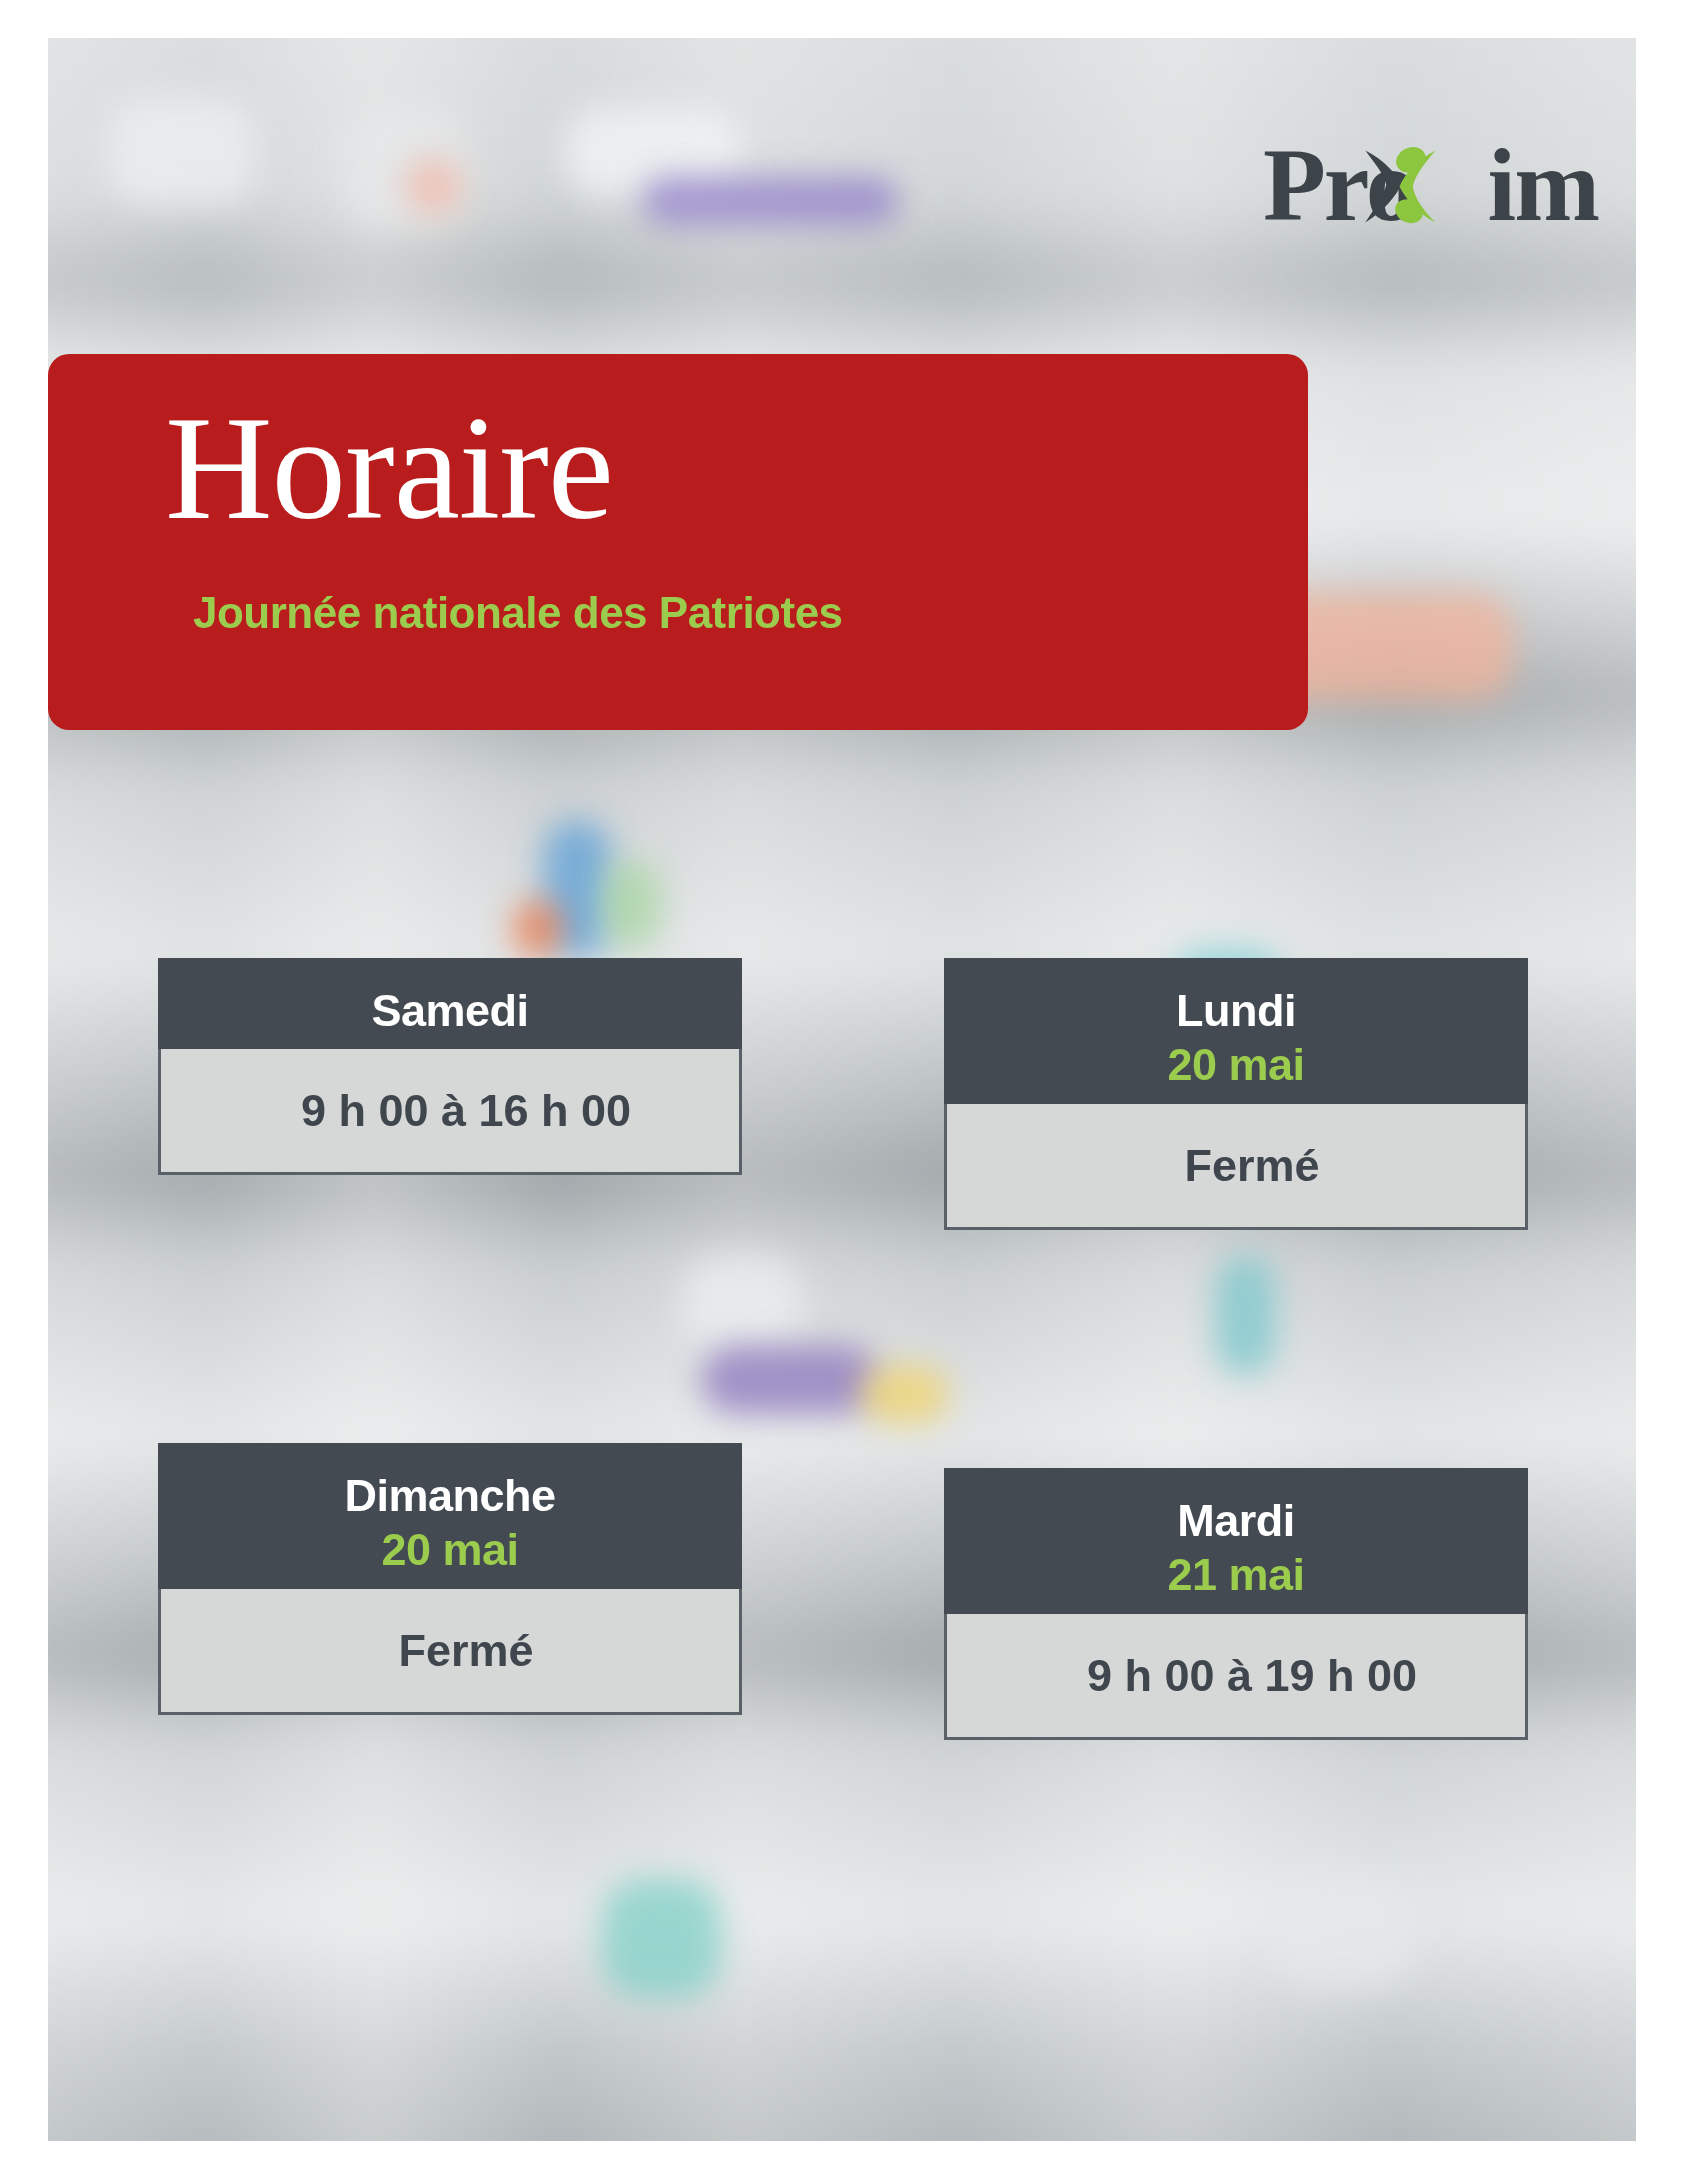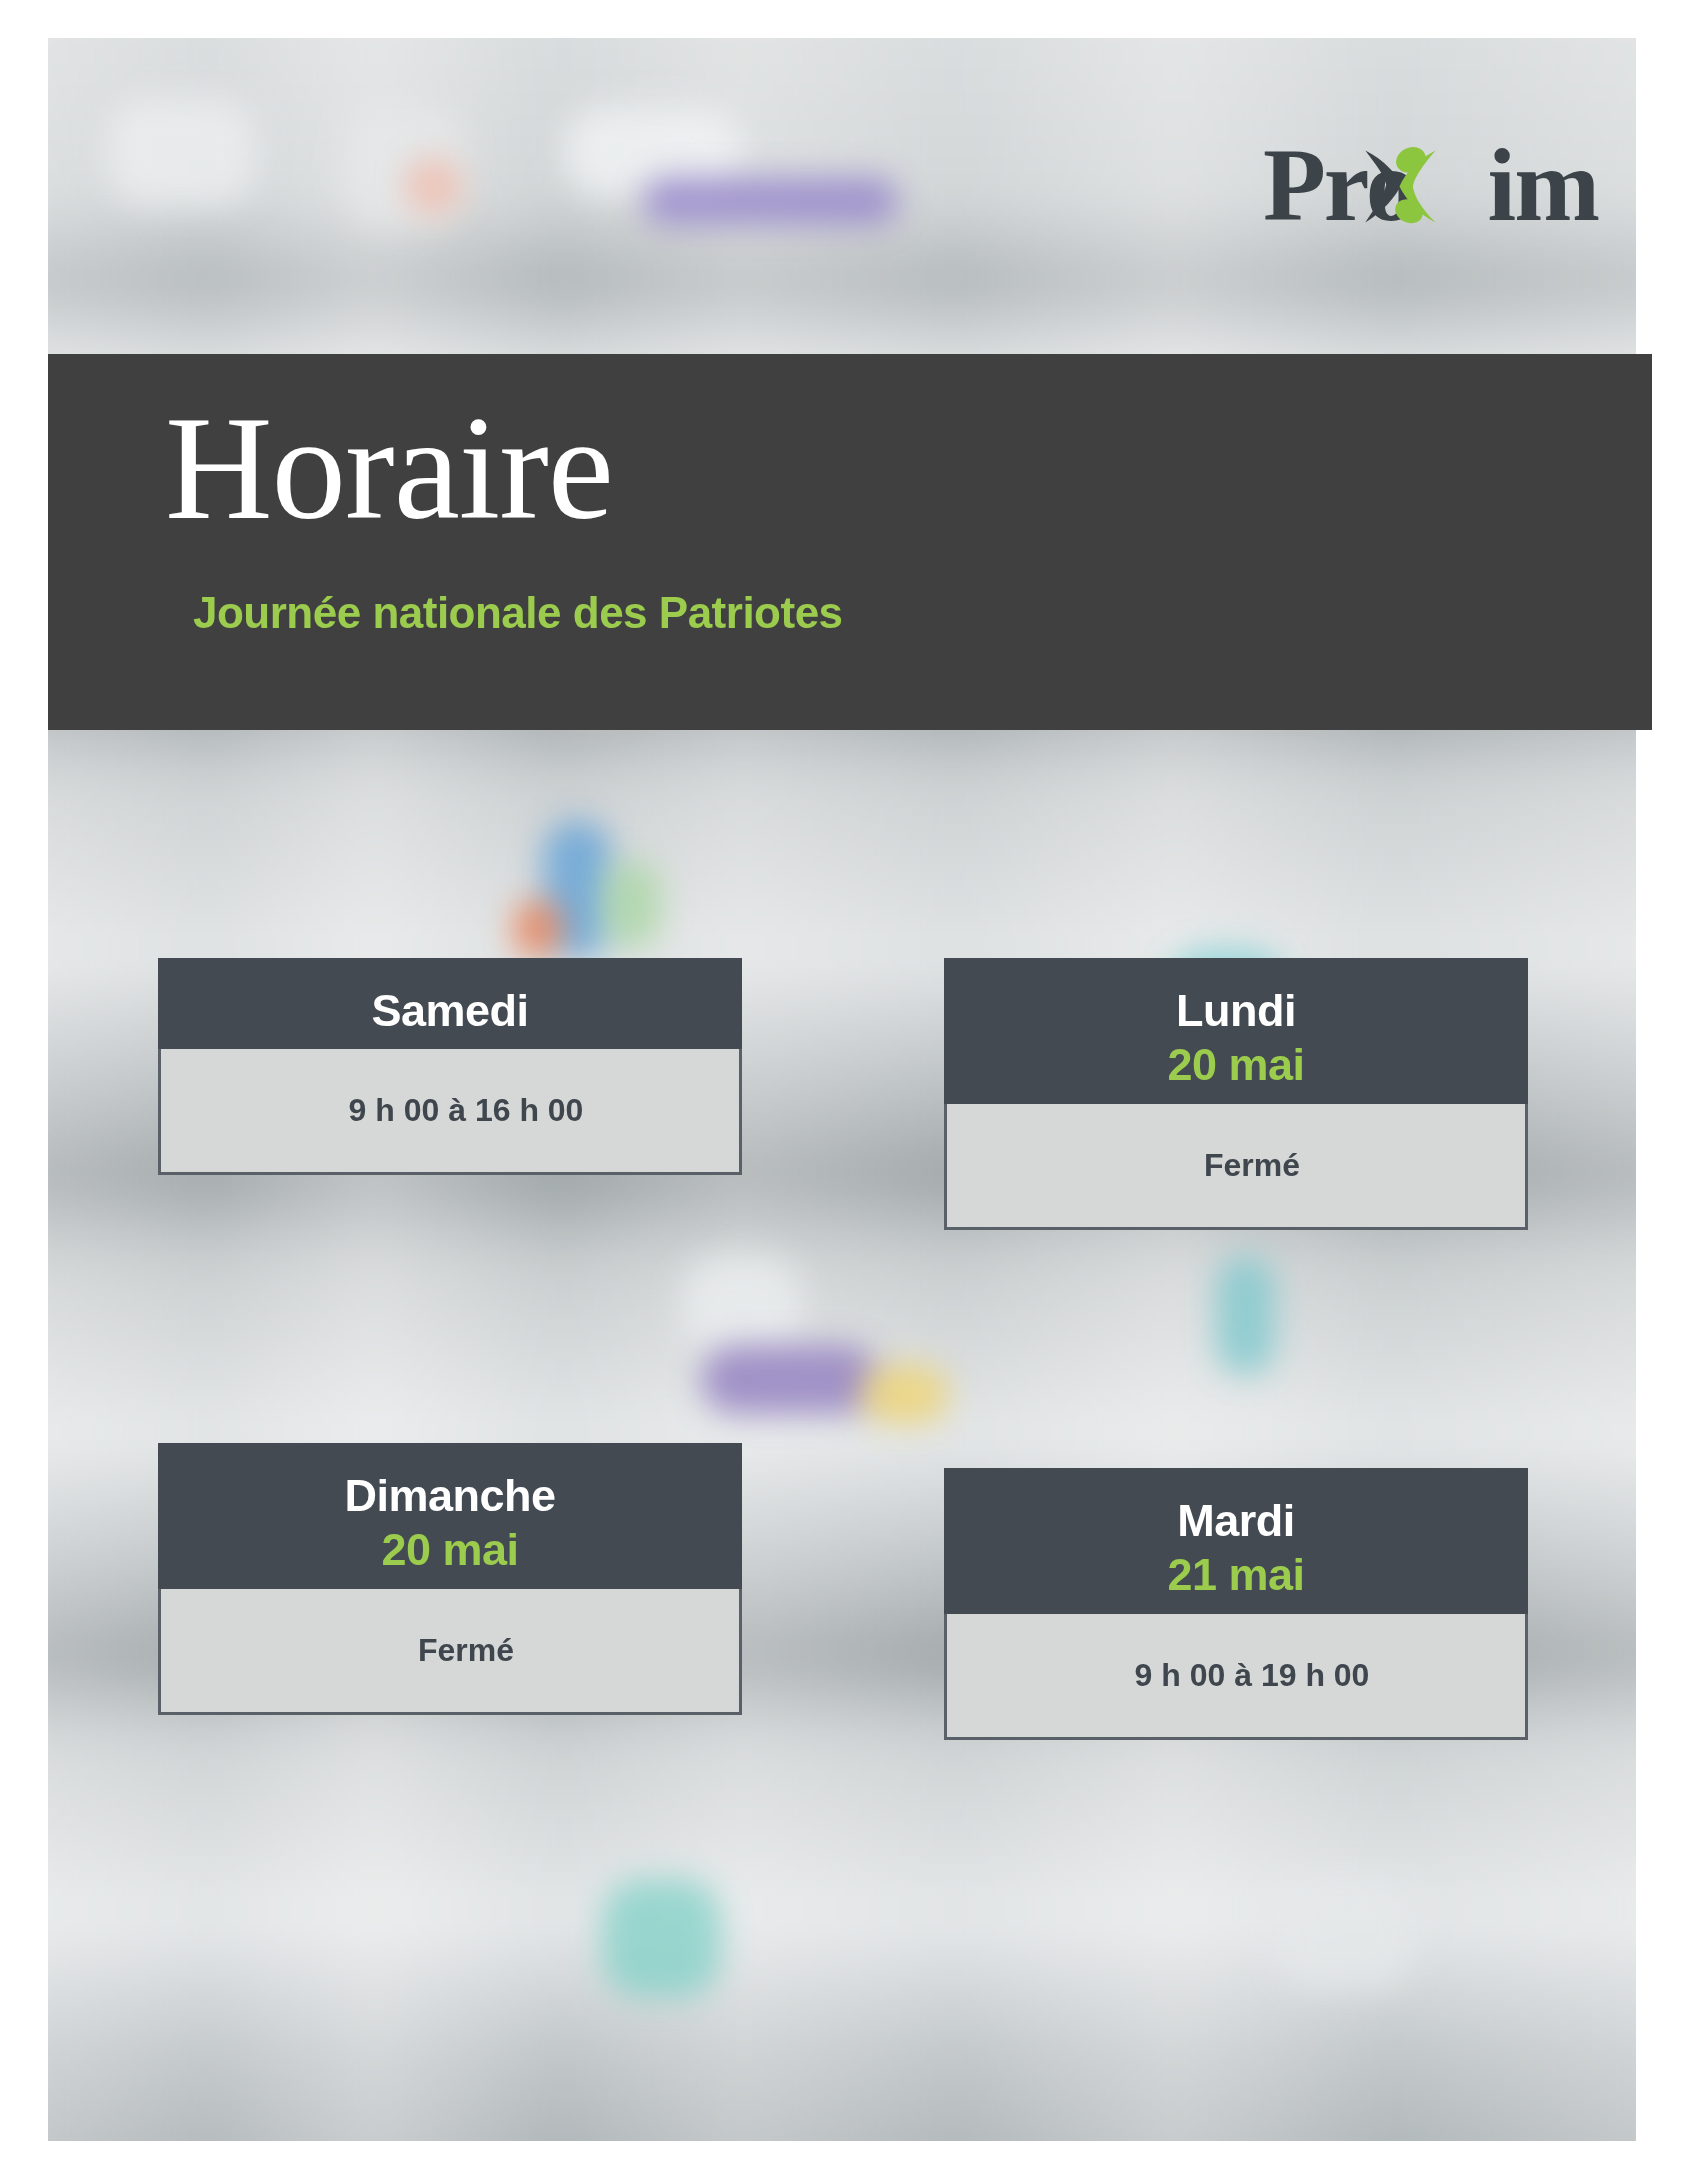--- a/index.html
+++ b/index.html
@@ -107,23 +107,24 @@
     top: 6px;
     width: 95px;
     height: 99px;
   }
 
   
   .band {
     position: absolute;
     left: 48px;
     top: 354px;
-    width: 1604px;
+    width: 1260px;
     height: 376px;
-    background: #404040;
+    background: #b91c1c;
+    border-radius: 21px;
   }
   .band-title {
     position: absolute;
     left: 117px;
     top: 32px;
     font-family: "Liberation Serif", serif;
     font-size: 149px;
     line-height: 164px;
     color: #ffffff;
     font-weight: normal;
@@ -178,21 +179,21 @@
     letter-spacing: -0.5px;
   }
   .card-hours {
     background: #d6d8d7;
     border: 3px solid #5a6067;
     border-top: none;
     height: 123px;
     display: flex;
     align-items: center;
     justify-content: center;
-    font-size: 32px;
+    font-size: 45px;
     font-weight: bold;
     color: #3f464d;
     letter-spacing: 0px;
     padding-left: 32px;
   }
   .card.c0 .card-hours,
   .card.c2 .card-hours { border-color: #5a6067; }
 </style>
 </head>
 <body>

